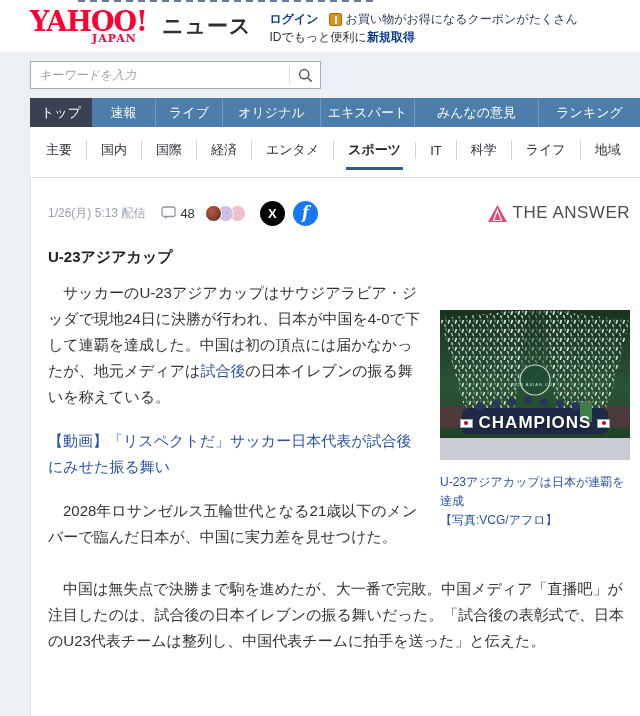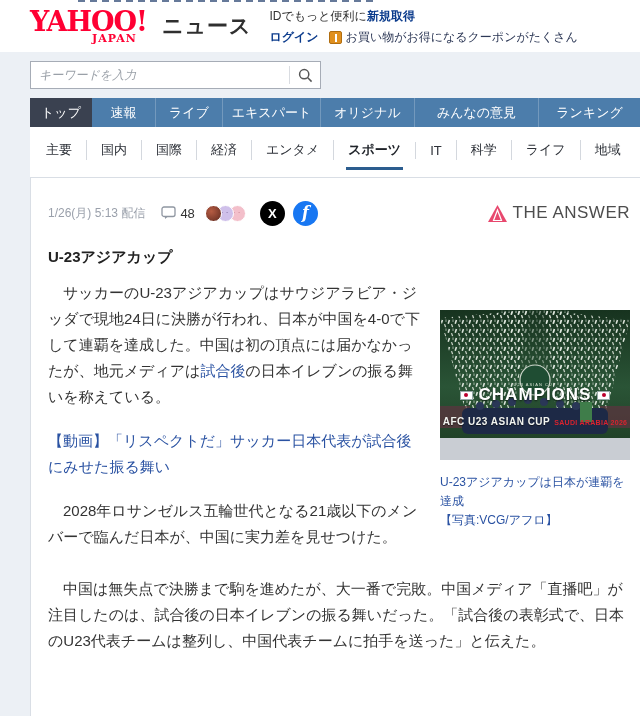--- a/index.html
+++ b/index.html
@@ -112,49 +112,49 @@
 <div class="page">
   <div class="top-artifact"></div>
 
   <div class="hdr">
     <div class="ylogo">
       <span class="yword">YAHOO!</span>
       <span class="yjapan">JAPAN</span>
     </div>
     <div class="ynews">ニュース</div>
     <div class="hdr-right">
-      <div class="hdr-line">
-        <span>IDでもっと便利に</span>
-        <a class="lnk-blue">新規取得</a>
-      </div>
       <div class="hdr-line hdr-line2">
         <a class="lnk-blue">ログイン</a>
         <span class="coupon-ic"></span>
         <a style="color:#2d3856;text-decoration:none;">お買い物がお得になるクーポンがたくさん</a>
+      </div>
+      <div class="hdr-line">
+        <span>IDでもっと便利に</span>
+        <a class="lnk-blue">新規取得</a>
       </div>
     </div>
   </div>
 
   <div class="band">
     <div class="searchbox">
       <input type="text" placeholder="キーワードを入力" style="">
       <span class="search-sep"></span>
       <span class="search-btn">
         <svg width="15" height="15" viewBox="0 0 15 15">
           <circle cx="6.2" cy="6.2" r="4.6" fill="none" stroke="#555" stroke-width="1.5"></circle>
           <line x1="9.8" y1="9.8" x2="13.6" y2="13.6" stroke="#555" stroke-width="1.5"></line>
         </svg>
       </span>
     </div>
     <nav class="pnav">
       <a>トップ</a>
       <a>速報</a>
       <a>ライブ</a>
+      <a>オリジナル</a>
       <a>エキスパート</a>
-      <a>オリジナル</a>
       <a>みんなの意見</a>
       <a>ランキング</a>
     </nav>
   </div>
 
   <div class="lower">
 
     <div class="snav-wrap">
       <nav class="snav">
         <a>主要</a>
@@ -238,24 +238,20 @@
               <rect x="140" y="92" width="12" height="20" fill="#3f7d4a"></rect>
               <rect x="0" y="128" width="190" height="22" fill="#c9cdd3"></rect>
             </svg>
             <div class="photo-arch-text">U23 ASIAN CUP</div>
             <div class="photo-banner">
               <div class="champ-row">
                 <span class="flag"></span>
                 <span class="champ-text">CHAMPIONS</span>
                 <span class="flag"></span>
               </div>
-              <div class="cup-row">
-                <span class="cup-text">AFC U23 ASIAN CUP</span>
-                <span class="edition-text">SAUDI ARABIA 2026</span>
-              </div>
             </div>
           </div>
           <figcaption>
             <div>U-23アジアカップは日本が連覇を達成</div>
             <div>【写真:VCG/アフロ】</div>
           </figcaption>
         </figure>
 
         <p><span>　サッカーのU-23アジアカップはサウジアラビア・ジッダで現地24日に決勝が行われ、日本が中国を4-0で下して連覇を達成した。中国は初の頂点には届かなかったが、地元メディアは</span><a class="inline-link">試合後</a><span>の日本イレブンの振る舞いを称えている。</span></p>
 

